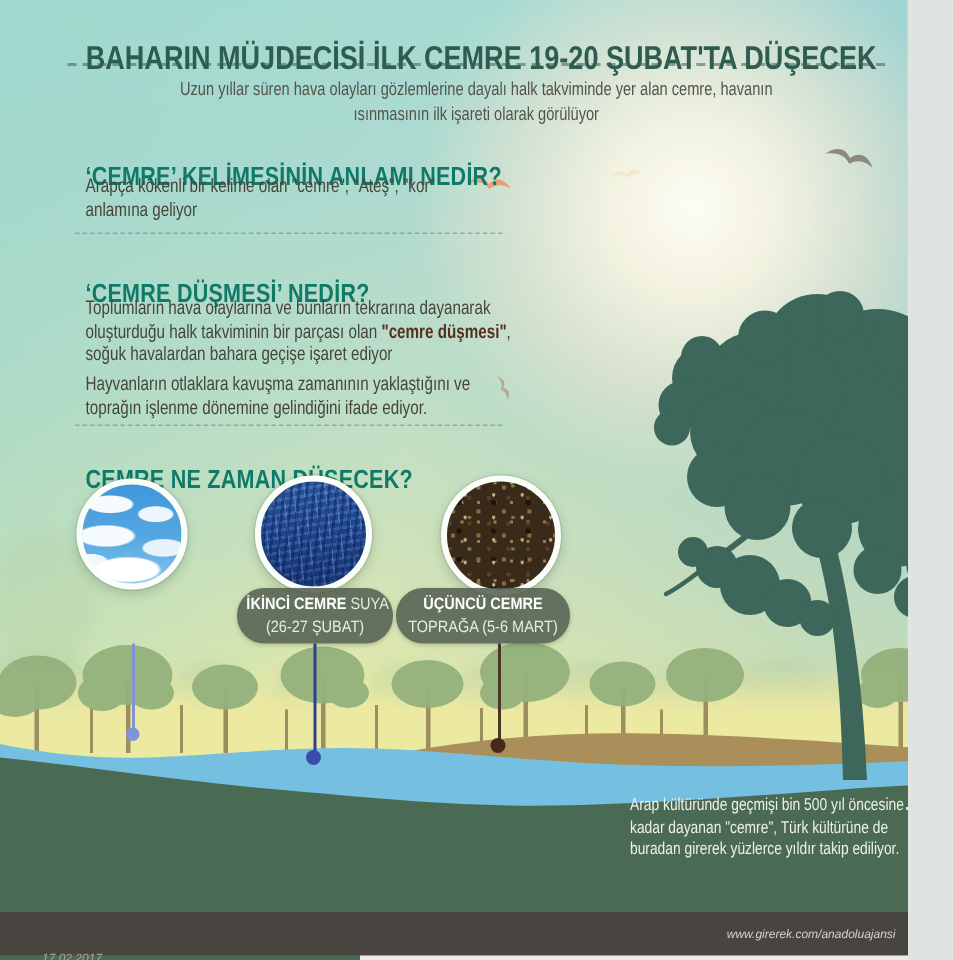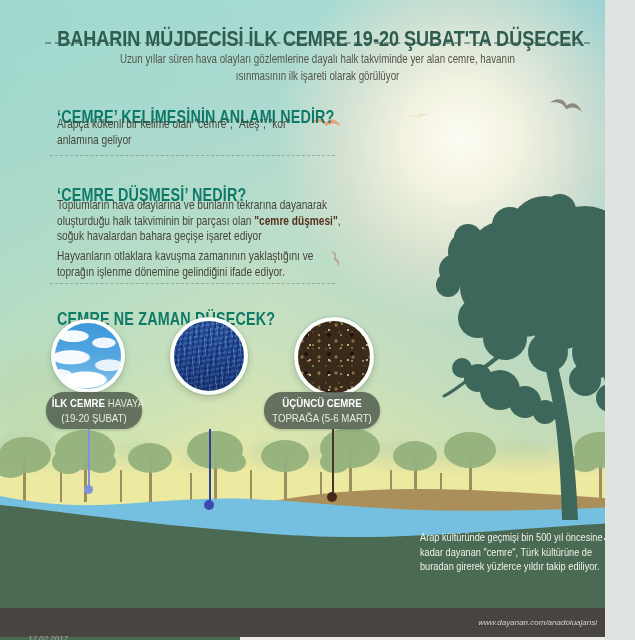--- a/index.html
+++ b/index.html
@@ -247,23 +247,23 @@
     <div class="nw">toprağın işlenme dönemine gelindiğini ifade ediyor.</div>
   </div>
   <div class="dash-sep" style="top:283px;"></div>
 
   <h2 class="sec-h" style="top:294px;">CEMRE NE ZAMAN DÜŞECEK?</h2>
 
   <div class="circle c-sky" style="left:51px;top:319px;width:74px;height:74px;"></div>
   <div class="circle c-water" style="left:170px;top:317px;width:78px;height:78px;"></div>
   <div class="circle c-soil" style="left:294px;top:317px;width:80px;height:80px;"></div>
 
-  <div class="pill" style="left:46px;top:392px;width:96px;">
-    <div class="l1"><b>İLK CEMRE</b><span class="rest"> HAVAYA</span></div>
-    <div class="l2">(19-20 ŞUBAT)</div>
+  <div class="pill" style="left:158px;top:392px;width:104px;">
+    <div class="l1"><b>İKİNCİ CEMRE</b><span class="rest"> SUYA</span></div>
+    <div class="l2">(26-27 ŞUBAT)</div>
   </div>
   <div class="pill" style="left:264px;top:392px;width:116px;">
     <div class="l1"><b>ÜÇÜNCÜ CEMRE</b><span class="rest"></span></div>
     <div class="l2">TOPRAĞA (5-6 MART)</div>
   </div>
 
   <div class="pin-line" style="left:88px;top:429px;height:58px;background:#8093da;"></div>
   <div class="pin-dot" style="left:84px;top:485px;width:9px;height:9px;background:#8093da;"></div>
   <div class="pin-line" style="left:209px;top:429px;height:72px;background:#2e3f96;"></div>
   <div class="pin-dot" style="left:204px;top:500px;width:10px;height:10px;background:#3a4cae;"></div>
@@ -272,18 +272,18 @@
 
   <div class="footer-note">
     <div>Arap kültüründe geçmişi bin 500 yıl öncesine</div>
     <div>kadar dayanan "cemre", Türk kültürüne de</div>
     <div>buradan girerek yüzlerce yıldır takip ediliyor.</div>
   </div>
   <div class="note-dash"></div>
 
   <div class="bottom-bar">
     <span class="bar-date">17.02.2017</span>
-    <span class="bar-url">www.dayanan.com/anadoluajansi</span>
+    <span class="bar-url">www.girerek.com/anadoluajansi</span>
     <span class="aa-logo">AA</span>
   </div>
   <div class="bottom-edge"></div>
 
 </div>
 
 </body></html>

